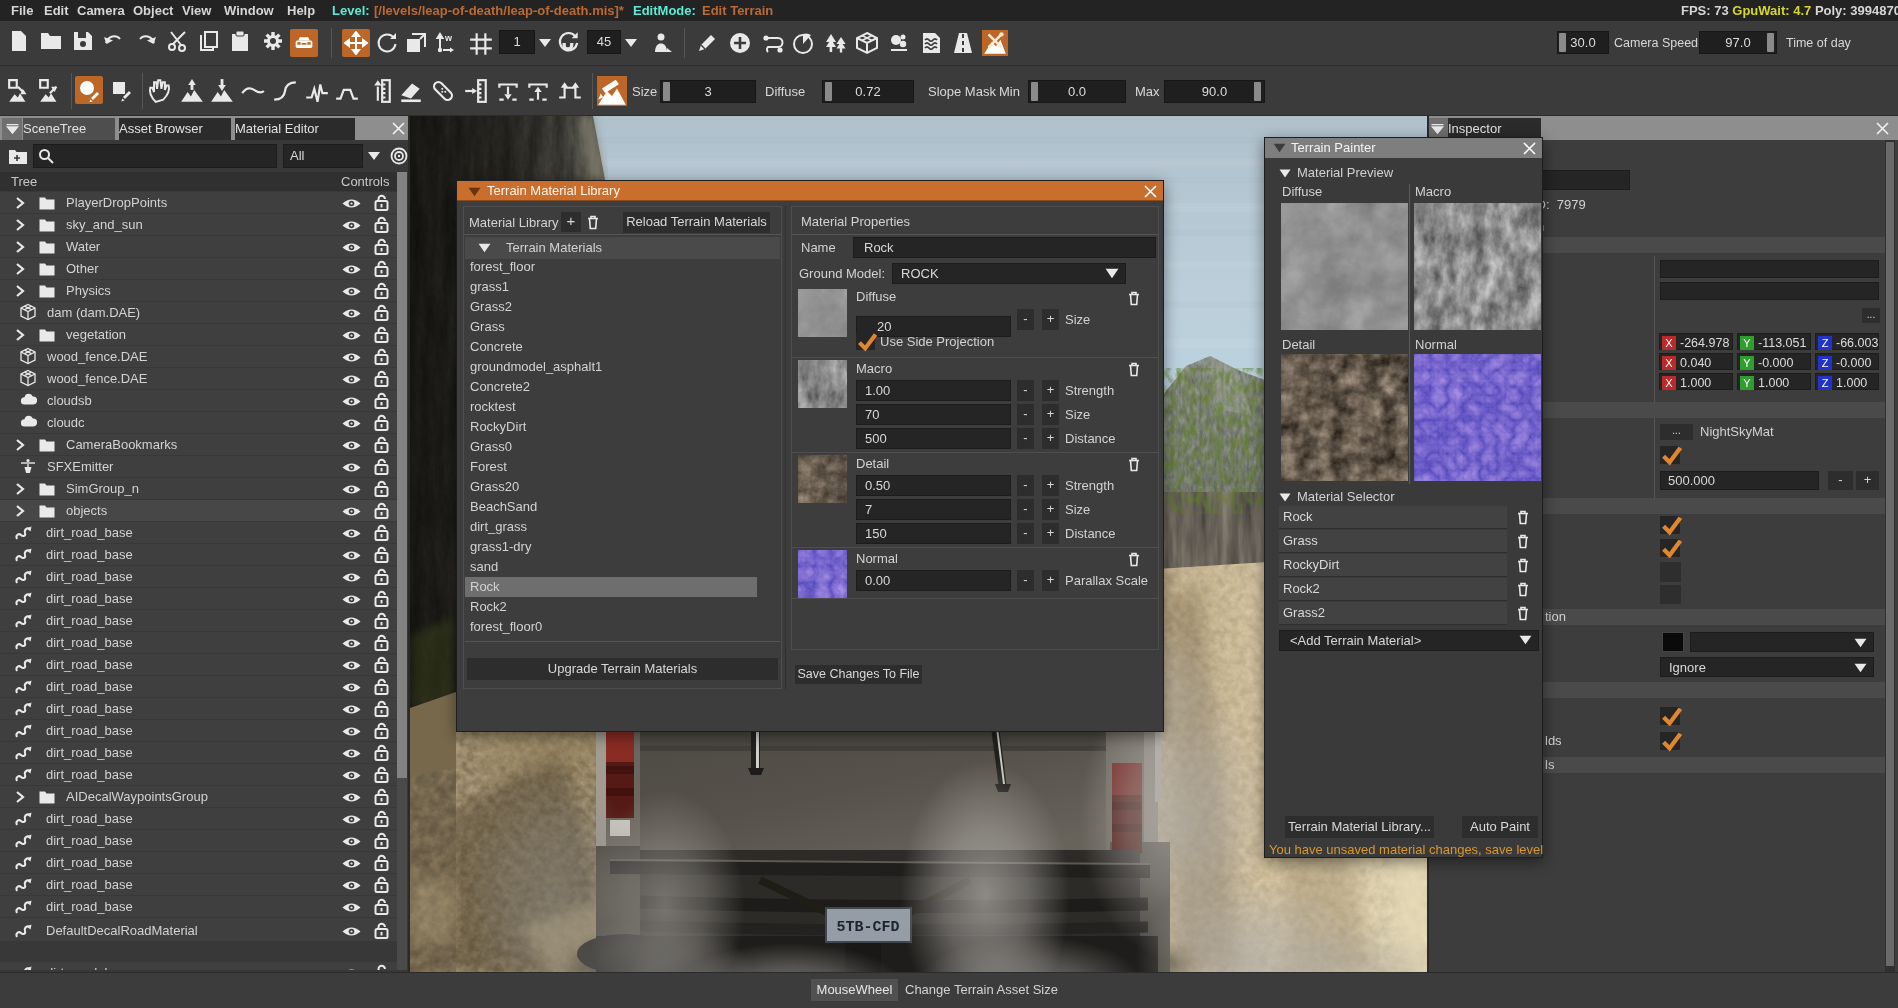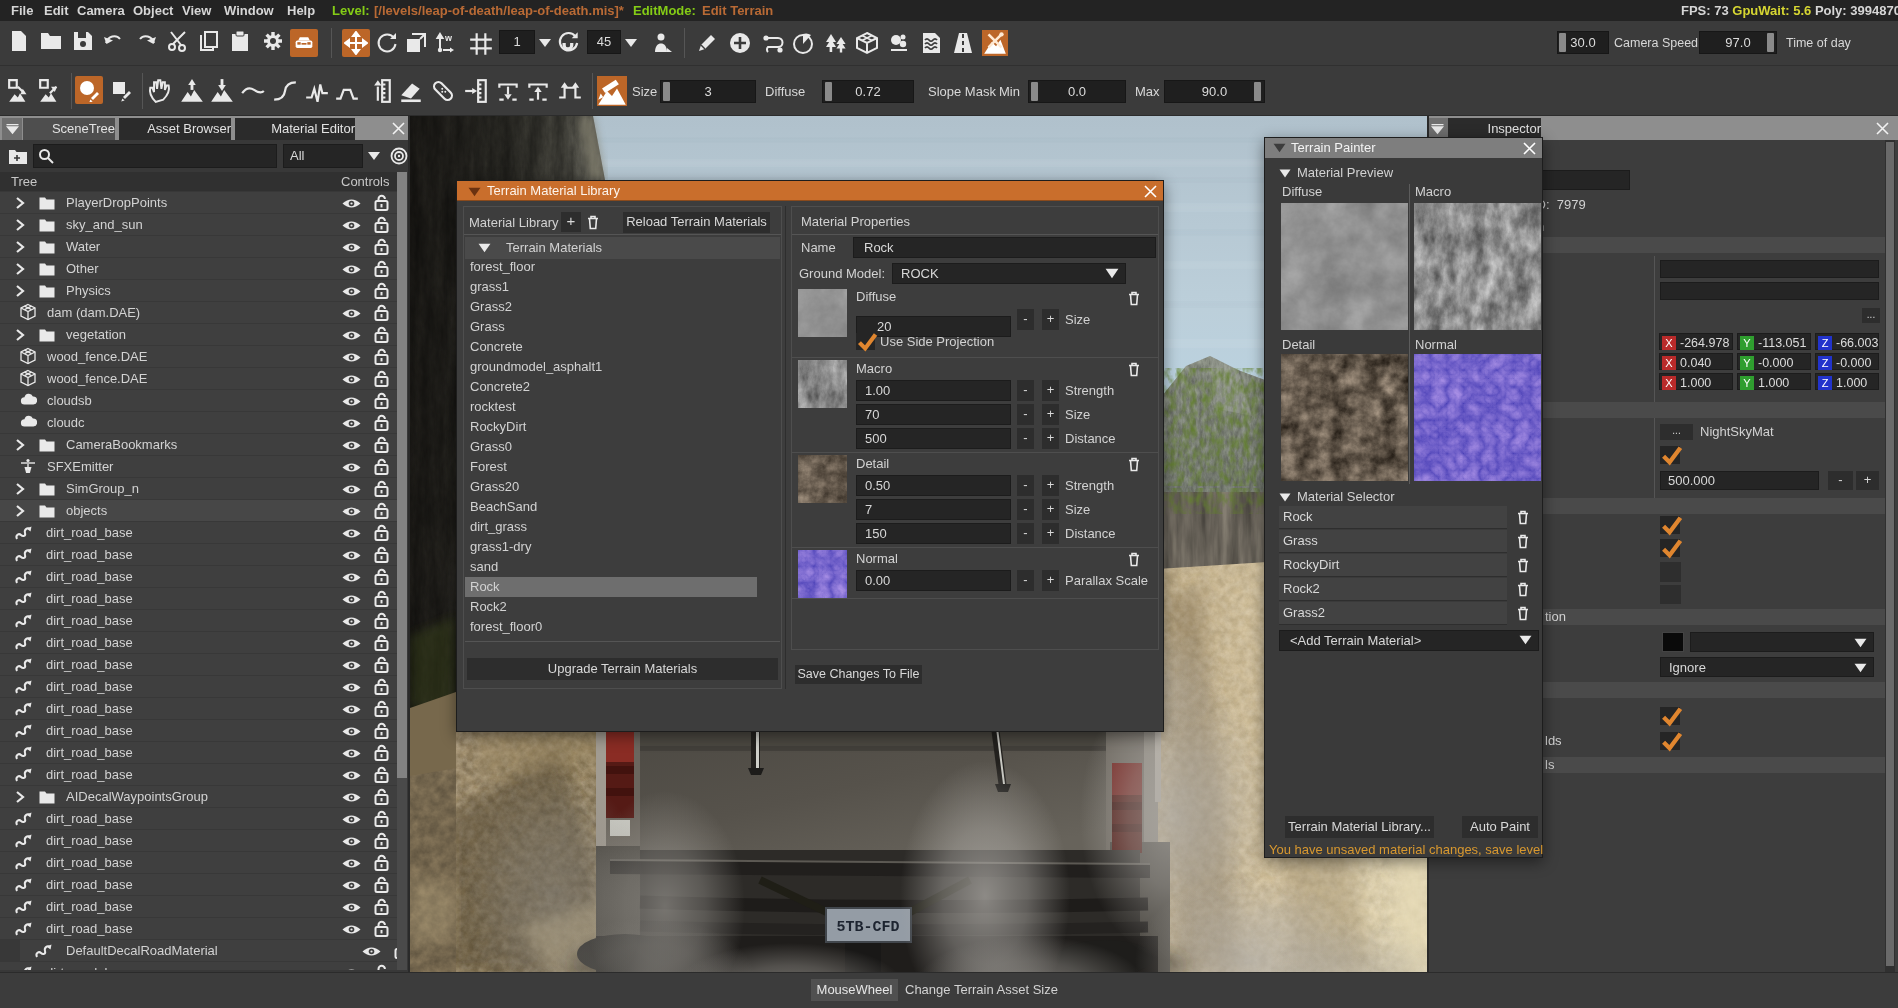--- a/index.html
+++ b/index.html
@@ -1,36 +1,36 @@
 <!DOCTYPE html>
 <html><head><meta charset="utf-8">
 <style>
 html,body{margin:0;padding:0;width:1898px;height:1008px;overflow:hidden;background:#3a3a3a;
 font-family:"Liberation Sans",sans-serif;-webkit-font-smoothing:antialiased;}
 *{box-sizing:border-box;}
 .abs{position:absolute;}
 #menubar{position:absolute;left:0;top:0;width:1898px;height:21px;background:#232323;color:#d6d6d6;font-size:13px;font-weight:bold;}
 #menubar > span{position:absolute;top:3px;white-space:nowrap;}
-.mut{color:#84cc16;}
+.mut{color:#5eead4;}
 .org{color:#b96a35;}
 #tb1{position:absolute;left:0;top:21px;width:1898px;height:45px;background:#3b3b3b;border-bottom:1px solid #303030;}
 #tb2{position:absolute;left:0;top:66px;width:1898px;height:50px;background:#3b3b3b;border-bottom:1px solid #2c2c2c;}
 .ic{position:absolute;}
 .obtn{position:absolute;background:#bc6628;border-radius:2px;}
 .vsep{position:absolute;width:1px;background:#565656;}
 .slbox{position:absolute;background:#1f1f1f;color:#dcdcdc;font-size:13px;text-align:center;border:1px solid #171717;}
 .slthumb{position:absolute;width:7px;background:#8a8a8a;border-radius:1px;}
 .tlab{position:absolute;color:#d8d8d8;font-size:13px;white-space:nowrap;}
 #statusbar{position:absolute;left:0;top:972px;width:1898px;height:36px;background:#3c3c3c;border-top:1px solid #2b2b2b;}
 .chip{position:absolute;left:811px;top:6px;width:87px;height:22px;background:#505050;color:#e6e6e6;font-size:13px;text-align:center;line-height:22px;}
 .sbtext{position:absolute;left:905px;top:6px;color:#d2d2d2;font-size:13px;line-height:22px;}
 
 #lpanel{position:absolute;left:0;top:116px;width:410px;height:856px;background:#383838;}
 #ltabs{position:absolute;left:0;top:0;width:410px;height:24px;background:#8e8e8e;}
-.tab{position:absolute;top:2px;height:22px;font-size:13px;color:#e2e2e2;text-align:right;line-height:22px;}
+.tab{position:absolute;top:2px;height:22px;font-size:13px;color:#e2e2e2;text-align:left;line-height:22px;}
 .trow{position:absolute;left:0;width:398px;height:21px;background:#3f3f3f;color:#d3d3d3;font-size:13px;line-height:21px;}
 .tname{position:absolute;top:0;}
 
 .win{position:absolute;background:#3d3d3d;border:1px solid #1d1d1d;box-shadow:0 4px 14px rgba(0,0,0,0.45);}
 .wtitle{position:absolute;left:0;top:0;right:0;height:20px;font-size:13px;color:#f2f2f2;}
 .inp{position:absolute;background:#252525;border:1px solid #1c1c1c;color:#d8d8d8;font-size:13px;}
 .btn{position:absolute;background:#2d2d2d;color:#d8d8d8;font-size:13px;text-align:center;white-space:nowrap;}
 .lbl{position:absolute;color:#d2d2d2;font-size:13px;white-space:nowrap;}
 .secbar{position:absolute;background:#4a4a4a;}
 .xyz{position:absolute;height:17px;background:#252525;border:1px solid #1c1c1c;color:#dcdcdc;font-size:12.5px;}
@@ -41,21 +41,21 @@
     <span style="left:44px">Edit</span>
     <span style="left:77px">Camera</span>
     <span style="left:133px">Object</span>
     <span style="left:182px">View</span>
     <span style="left:224px">Window</span>
     <span style="left:287px">Help</span>
     <span class="mut" style="left:332px">Level:</span>
     <span class="org" style="left:374px">[/levels/leap-of-death/leap-of-death.mis]*</span>
     <span class="mut" style="left:633px">EditMode:</span>
     <span class="org" style="left:702px">Edit Terrain</span>
-    <span style="left:1681px">FPS: 73&nbsp;<span style="color:#d6d632">GpuWait: 5.6</span>&nbsp;Poly: 3994870</span>
+    <span style="left:1681px">FPS: 73&nbsp;<span style="color:#d6d632">GpuWait: 4.7</span>&nbsp;Poly: 3994870</span>
   </div>
 <div id="tb1">
     <svg class="ic" style="left:7px;top:8px" width="24" height="24" viewBox="0 0 24 24">
       <path d="M5 2h9l5 5v15H5z" fill="#e9e9e9"></path>
     </svg>
     <svg class="ic" style="left:39px;top:8px" width="24" height="24" viewBox="0 0 24 24">
       <path d="M2 4h7l2 3h11v13H2z" fill="#e9e9e9"></path>
     </svg>
     <svg class="ic" style="left:71px;top:8px" width="24" height="24" viewBox="0 0 24 24">
       <path d="M3 3h14l4 4v14H3z" fill="#e9e9e9"></path>
@@ -1171,21 +1171,21 @@
           <path d="M1 8.5 Q10 0.5 19 8.5 Q10 16.5 1 8.5 Z" fill="#e9e9e9"></path>
           <circle cx="10" cy="8.5" r="2.8" fill="#3f3f3f"></circle>
           <circle cx="10" cy="8.5" r="1.1" fill="#e9e9e9"></circle>
         </svg>
         <svg class="ic" style="left:372px;top:1px" width="18" height="19" viewBox="0 0 18 19">
           <rect x="3.5" y="8" width="12" height="9" rx="1.5" fill="none" stroke="#e9e9e9" stroke-width="2"></rect>
           <path d="M6.5 8 V6 a3.2 3.2 0 0 1 6.4 0" fill="none" stroke="#e9e9e9" stroke-width="2"></path>
           <rect x="8.5" y="11" width="2" height="3.4" fill="#e9e9e9"></rect>
         </svg>
       </div>
-      <div class="trow" style="top:748px;margin-left:20px;">
+      <div class="trow" style="top:728px;">
         <svg class="ic" style="left:14px;top:2px" width="19" height="17" viewBox="0 0 19 17">
           <path d="M3 15 C1 11 5 9 7 11 C9 13 12 12 11 9 C10 6 13 3 16 5" fill="none" stroke="#e9e9e9" stroke-width="2"></path>
           <path d="M17.5 2.5 l-1 5 -4-3z" fill="#e9e9e9"></path>
         </svg>
         <span class="tname" style="left:46px">DefaultDecalRoadMaterial</span>
         <svg class="ic" style="left:341px;top:3px" width="21" height="16" viewBox="0 0 20 16">
           <path d="M1 8.5 Q10 0.5 19 8.5 Q10 16.5 1 8.5 Z" fill="#e9e9e9"></path>
           <circle cx="10" cy="8.5" r="2.8" fill="#3f3f3f"></circle>
           <circle cx="10" cy="8.5" r="1.1" fill="#e9e9e9"></circle>
         </svg>

